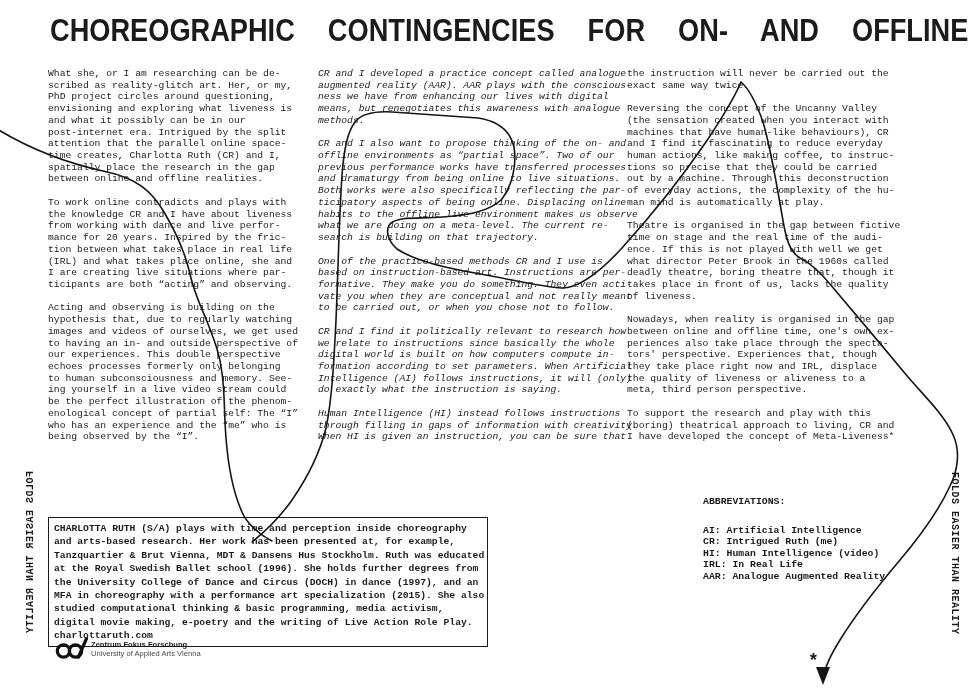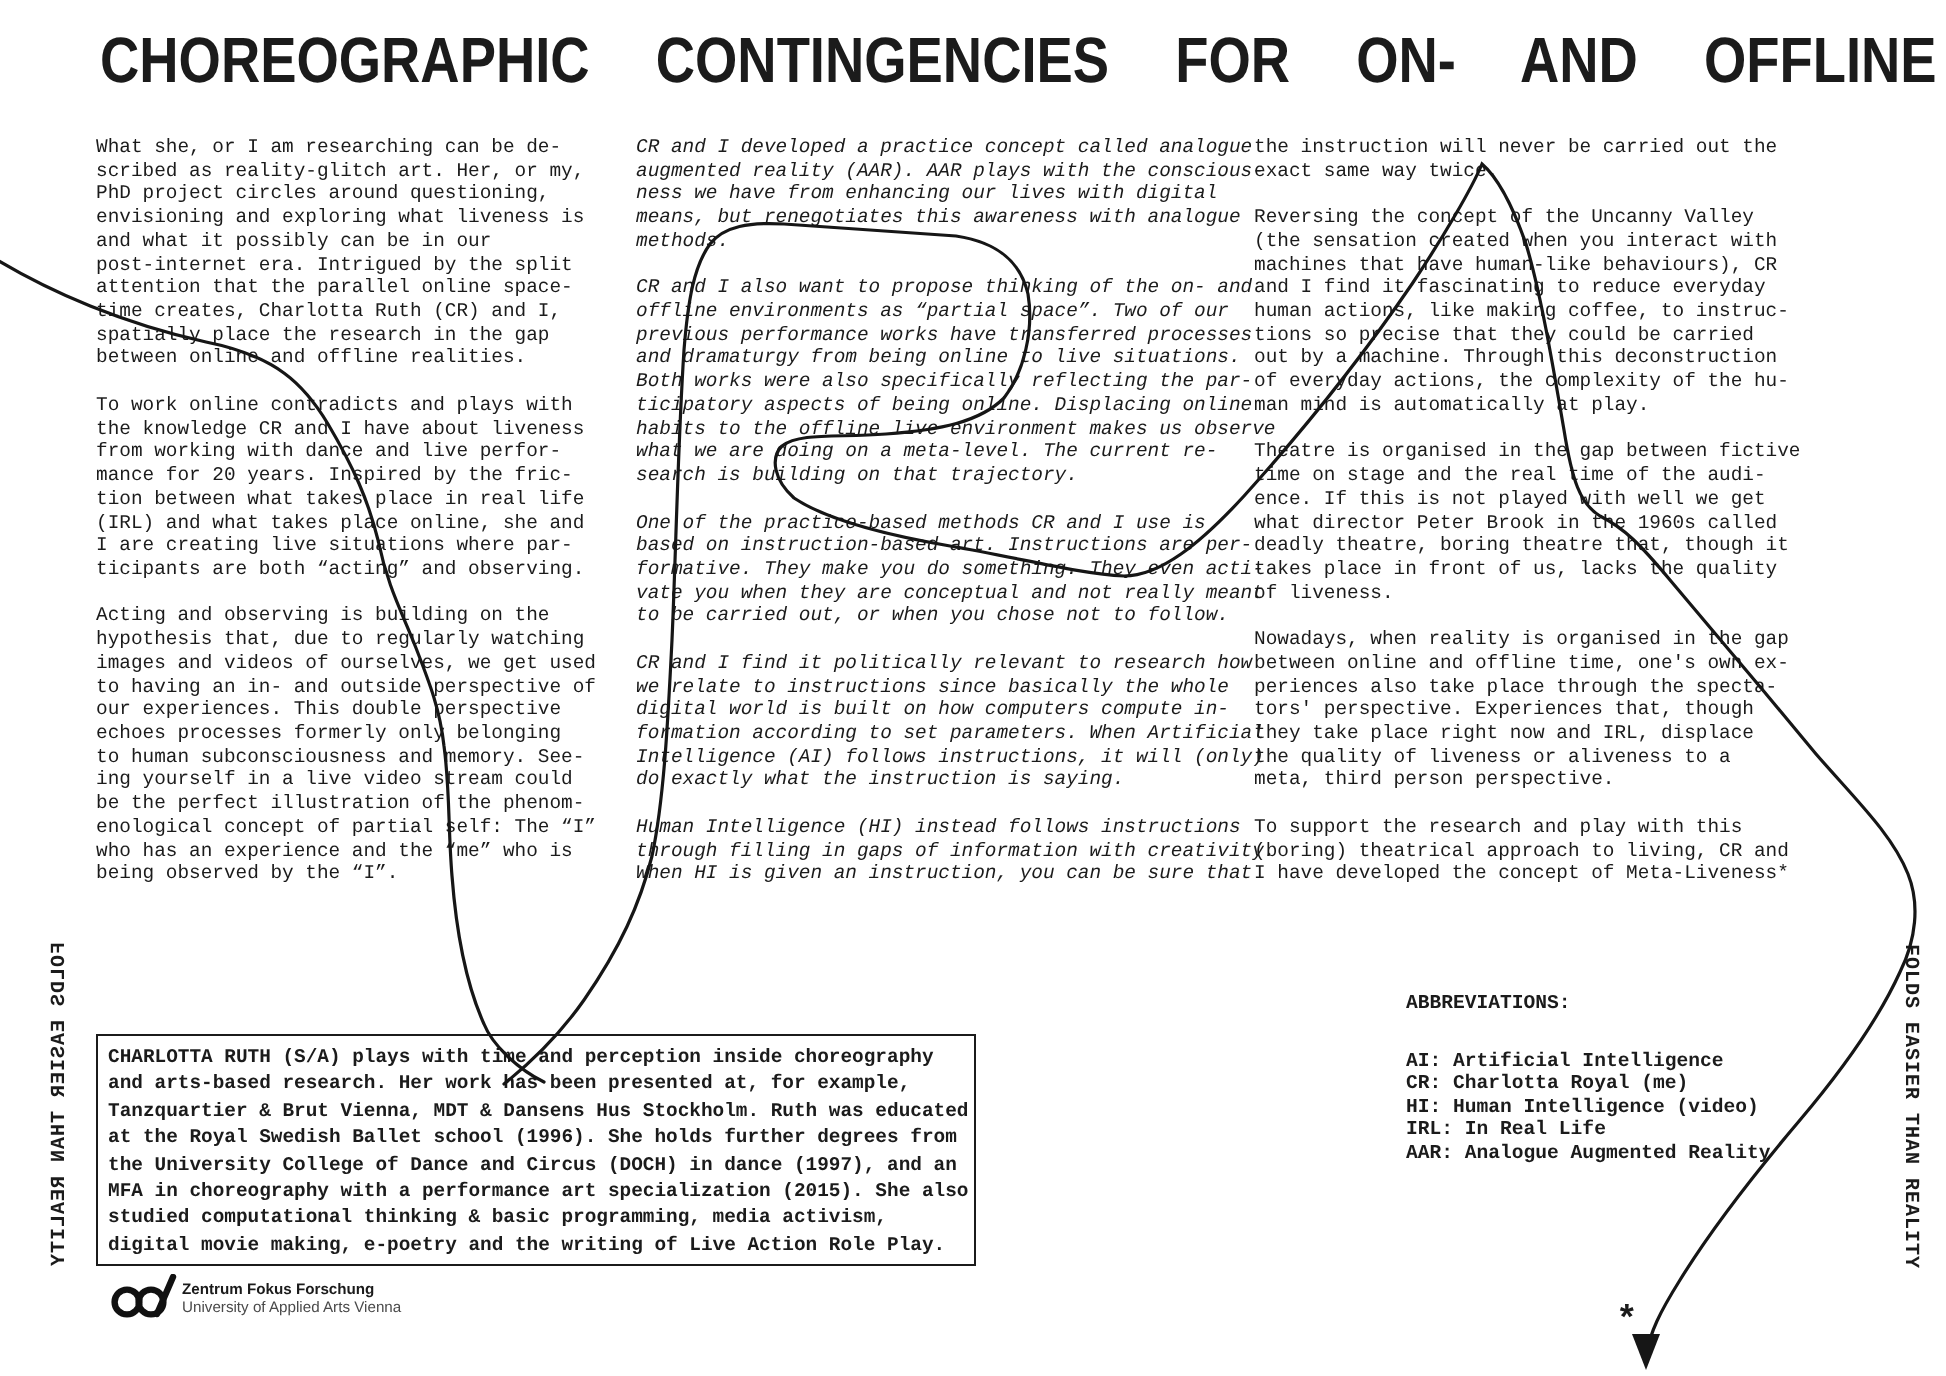--- a/index.html
+++ b/index.html
@@ -150,23 +150,23 @@
 (boring) theatrical approach to living, CR and
 I have developed the concept of Meta-Liveness*</div>
 
 <div class="bio-box"><span>CHARLOTTA RUTH (S/A) plays with time and perception inside choreography
 and arts-based research. Her work has been presented at, for example,
 Tanzquartier &amp; Brut Vienna, MDT &amp; Dansens Hus Stockholm. Ruth was educated
 at the Royal Swedish Ballet school (1996). She holds further degrees from
 the University College of Dance and Circus (DOCH) in dance (1997), and an
 MFA in choreography with a performance art specialization (2015). She also
 studied computational thinking &amp; basic programming, media activism,
-digital movie making, e-poetry and the writing of Live Action Role Play.</span></div>
-
-<div class="abbrev"><span class="abbrev-heading">ABBREVIATIONS:</span><div>AI: Artificial Intelligence</div><div>CR: Charlotta Royal (me)</div><div>HI: Human Intelligence (video)</div><div>IRL: In Real Life</div><div>AAR: Analogue Augmented Reality</div></div>
+digital movie making, e-poetry and the writing of Live Action Role Play.</span><a class="bio-link">charlottaruth.com</a></div>
+
+<div class="abbrev"><span class="abbrev-heading">ABBREVIATIONS:</span><div>AI: Artificial Intelligence</div><div>CR: Intrigued Ruth (me)</div><div>HI: Human Intelligence (video)</div><div>IRL: In Real Life</div><div>AAR: Analogue Augmented Reality</div></div>
 
 <div id="side-left" class="side-text">FOLDS EASIER THAN REALITY</div>
 <div id="side-right" class="side-text">FOLDS EASIER THAN REALITY</div>
 
 <svg class="squiggle-layer" width="973" height="688" viewBox="0 0 973 688">
   <path d="M -3,129
        C 25,146 62,162 103,171
        C 138,178 152,192 164,212
        C 177,234 184,250 189,270
        C 194,294 201,306 208,324

